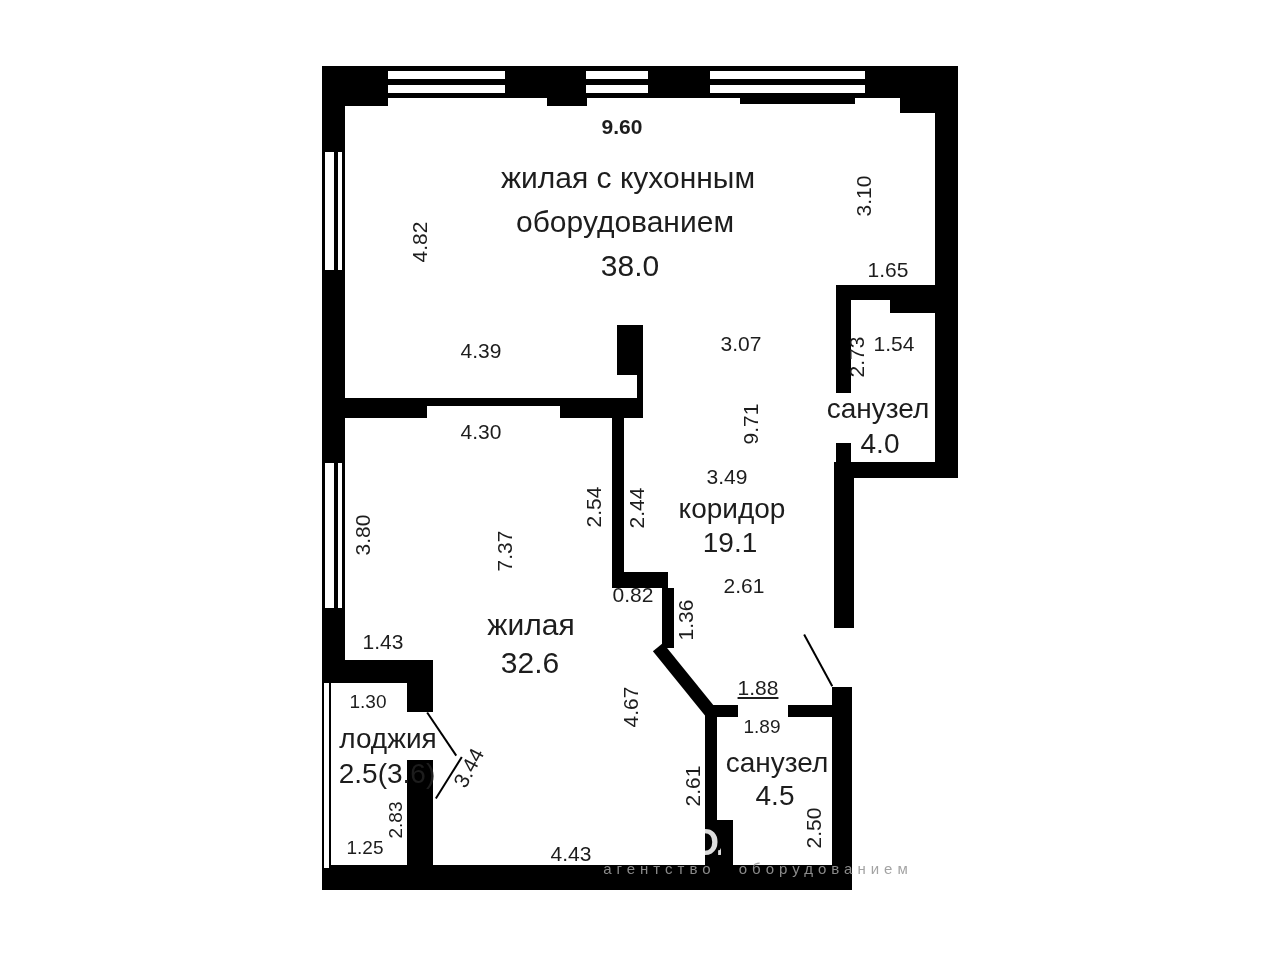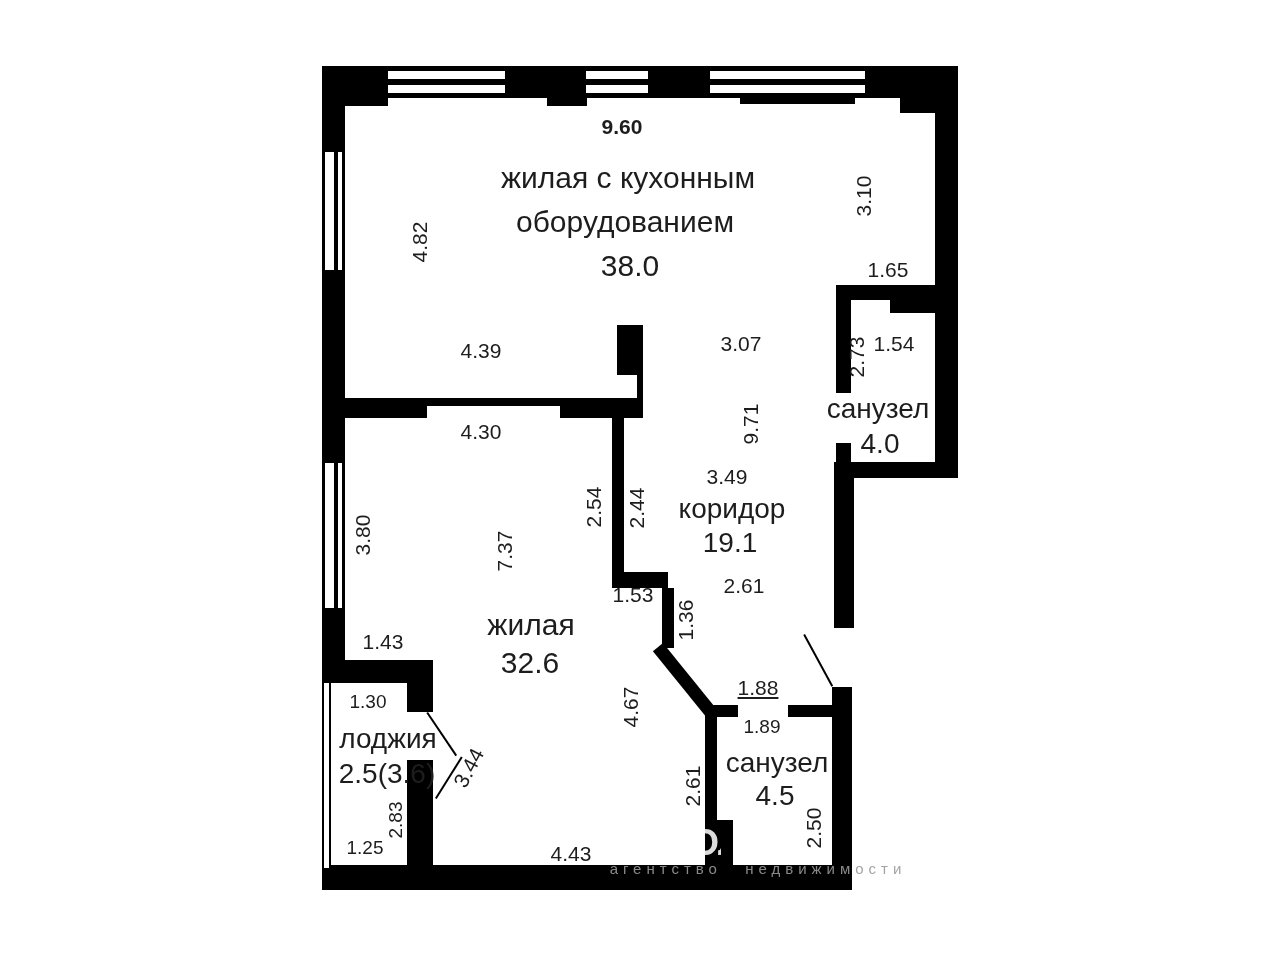--- a/index.html
+++ b/index.html
@@ -100,21 +100,21 @@
   <div class="lbl room" style="left:777px;top:763px;">санузел</div>
   <div class="lbl room" style="left:775px;top:796px;">4.5</div>
 
   <div class="lbl dim" style="left:622px;top:127px;font-weight:bold;">9.60</div>
   <div class="lbl dim" style="left:888px;top:270px;">1.65</div>
   <div class="lbl dim" style="left:894px;top:344px;">1.54</div>
   <div class="lbl dim" style="left:481px;top:351px;">4.39</div>
   <div class="lbl dim" style="left:741px;top:344px;">3.07</div>
   <div class="lbl dim" style="left:481px;top:432px;">4.30</div>
   <div class="lbl dim" style="left:727px;top:477px;">3.49</div>
-  <div class="lbl dim" style="left:633px;top:595px;">1.53</div>
+  <div class="lbl dim" style="left:633px;top:595px;">0.82</div>
   <div class="lbl dim" style="left:744px;top:586px;">2.61</div>
   <div class="lbl dim" style="left:383px;top:642px;">1.43</div>
   <div class="lbl dim" style="left:758px;top:688px;text-decoration:underline;">1.88</div>
   <div class="lbl dim sm" style="left:762px;top:727px;">1.89</div>
   <div class="lbl dim sm" style="left:368px;top:702px;">1.30</div>
   <div class="lbl dim sm" style="left:365px;top:848px;">1.25</div>
   <div class="lbl dim" style="left:571px;top:854px;text-align:right;">4.43</div>
 
   <div class="lbl dim v" style="left:420px;top:242px;">4.82</div>
   <div class="lbl dim v" style="left:864px;top:196px;">3.10</div>
@@ -127,15 +127,15 @@
   <div class="lbl dim v" style="left:686px;top:620px;">1.36</div>
   <div class="lbl dim v" style="left:631px;top:707px;">4.67</div>
   <div class="lbl dim v" style="left:693px;top:786px;">2.61</div>
   <div class="lbl dim v" style="left:814px;top:828px;">2.50</div>
   <div class="lbl dim sm v" style="left:396px;top:820px;">2.83</div>
   <div class="lbl dim diag344" style="left:469px;top:768px;">3.44</div>
 
   <div class="wm-logo">
     <span>ОЛ</span>
   </div>
-  <div class="wm-caption" style="left:758px;top:868px;">агентство недвижимости</div>
+  <div class="wm-caption" style="left:758px;top:868px;">агентство оборудованием</div>
 
 </div>
 
 </body></html>

